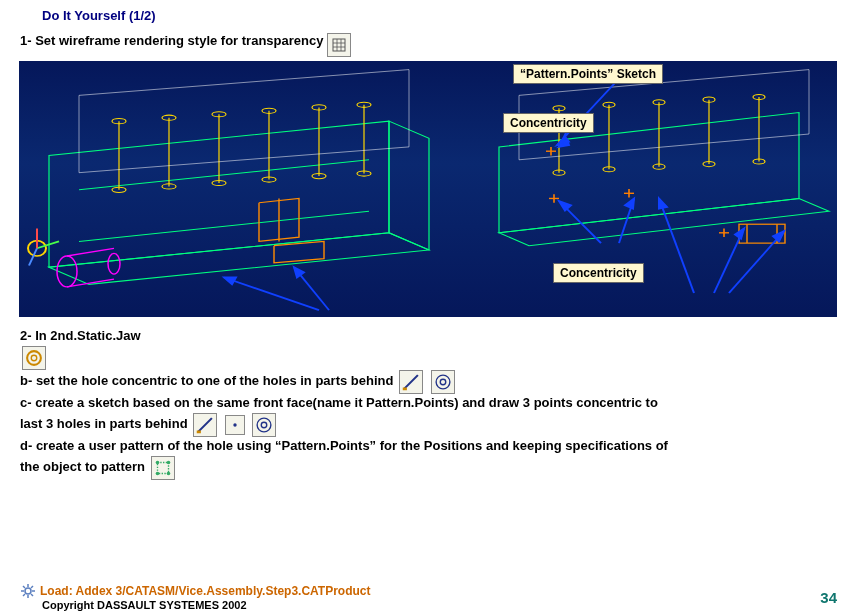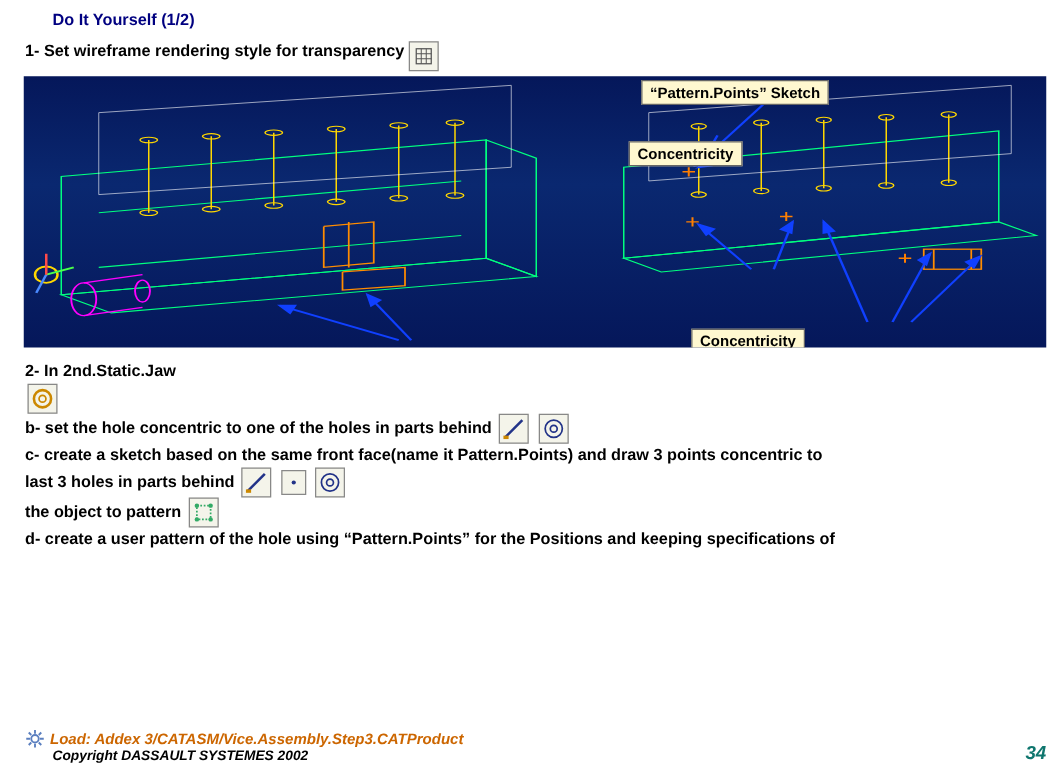--- a/index.html
+++ b/index.html
@@ -34,21 +34,21 @@
     width: 22px;
     height: 22px;
     border: 1px solid #888;
     background: #f4f4ea;
     vertical-align: middle;
   }
   .icon-box svg { width:16px; height:16px; }
   .viewport {
     position: relative;
     margin: 2px 14px 0 19px;
-    height: 217px;
+    height: 256px;
     background: linear-gradient(#05175a, #0a2870 40%, #05175a);
     overflow: hidden;
   }
   .label-box {
     position: absolute;
     background: #fff8d0;
     border: 1px solid #666;
     font-weight: bold;
     font-size: 12px;
     padding: 2px 6px;
@@ -83,23 +83,22 @@
     vertical-align: middle;
     margin: 0 2px;
   }
   .inline-icon.small { width:18px; height:18px; }
   .footer {
     position: absolute;
     bottom: 4px;
     left: 20px;
     right: 14px;
     display: flex;
-    align-items: flex-end;
+    align-items: center;
     justify-content: space-between;
-    font-style: italic;
   }
   .footer-left {
     display:flex;
     flex-direction:column;
     gap:0;
   }
   .load-line {
     display:flex;
     align-items:center;
     gap:4px;
@@ -325,33 +324,33 @@
           <circle cx="8" cy="8" r="1.5" fill="#238"></circle>
         </svg>
     </span>
     <span class="inline-icon">
       <svg viewBox="0 0 16 16">
           <circle cx="8" cy="8" r="5" fill="none" stroke="#238"></circle>
           <circle cx="8" cy="8" r="2" fill="none" stroke="#238"></circle>
         </svg>
     </span>
   </span>
+  <span class="line">d- create a user pattern of the hole using “Pattern.Points” for the Positions and keeping specifications of</span>
   <span class="line">
     <span>the object to pattern</span>
     <span class="inline-icon">
       <svg viewBox="0 0 16 16">
         <circle cx="4" cy="4" r="1.3" fill="#3a6"></circle>
           <circle cx="12" cy="4" r="1.3" fill="#3a6"></circle>
         <circle cx="4" cy="12" r="1.3" fill="#3a6"></circle>
           <circle cx="12" cy="12" r="1.3" fill="#3a6"></circle>
         <path d="M4 4 L12 4 L12 12 L4 12 Z" fill="none" stroke="#3a6" stroke-dasharray="1 1"></path>
       </svg>
     </span>
   </span>
-  <span class="line">d- create a user pattern of the hole using “Pattern.Points” for the Positions and keeping specifications of</span>
 </div>
 
 <div class="footer">
   <div class="footer-left">
     <div class="load-line">
       <svg class="gear-icon" viewBox="0 0 16 16">
         <circle cx="8" cy="8" r="3" fill="none" stroke="#5b7fbf" stroke-width="1.5"></circle>
         <g stroke="#5b7fbf" stroke-width="1.5">
           <line x1="8" y1="1" x2="8" y2="4"></line>
             <line x1="8" y1="12" x2="8" y2="15"></line>

